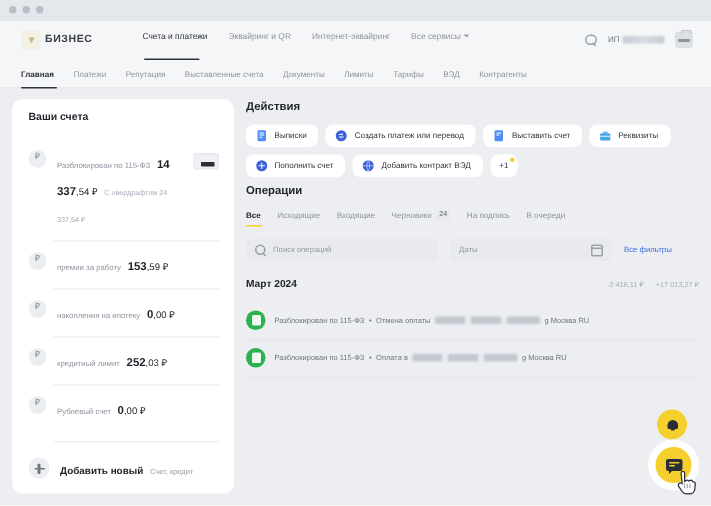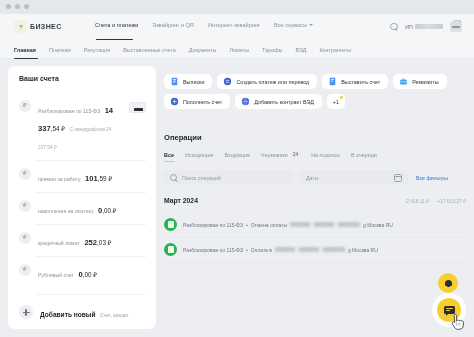--- a/index.html
+++ b/index.html
@@ -211,21 +211,21 @@
     font-size: 5.4px; color: #2f333b; white-space: nowrap;
   }
   .chip.small { padding: 0 6px; position: relative; }
   .chip .dot-badge {
     position: absolute; right: 2px; top: 2px;
     width: 3px; height: 3px; border-radius: 50%; background: #f5cf2d;
   }
   .cico { width: 9px; height: 9px; flex: 0 0 auto; }
 
   
-  .ops { margin-top: 24px; }
+  .ops { margin-top: 4px; }
   .optabs {
     display: flex; align-items: center; gap: 11px; margin-top: 9px;
   }
   .optabs .t { font-size: 5.4px; color: #8e939d; white-space: nowrap; }
   .optabs .t.active { color: #1f2228; font-weight: bold; }
   .badge-count {
     display: inline-block; margin-left: 3px;
     background: #e7e9ed; color: #5c6169;
     border-radius: 2px; padding: 0 2px;
     font-size: 4.8px; line-height: 7px; vertical-align: 1px;
@@ -417,21 +417,21 @@
         </span>
         <span class="card-thumb"></span>
       </div>
 
       <div class="acct">
         <span class="acct-ico">
             <span class="ruble">₽</span>
           </span>
         <span class="acct-txt">
           <span class="acct-sub">премии за работу</span>
-          <span class="acct-amt"><span>101</span><span class="dec">,59 ₽</span></span>
+          <span class="acct-amt"><span>153</span><span class="dec">,59 ₽</span></span>
         </span>
       </div>
 
       <div class="acct">
         <span class="acct-ico">
             <span class="ruble">₽</span>
           </span>
         <span class="acct-txt">
           <span class="acct-sub">накопления на ипотеку</span>
           <span class="acct-amt"><span>0</span><span class="dec">,00 ₽</span></span>
@@ -464,20 +464,21 @@
       <span class="add-ico"></span>
       <span>
         <span class="add-title">Добавить новый</span>
         <span class="add-sub">Счет, кредит</span>
       </span>
     </div>
   </div>
 
   <div class="main">
 
+    <div class="sec-title">Действия</div>
 
     <div class="chips">
 
       <div class="chip">
         <svg class="cico" viewBox="0 0 16 16">
           <rect x="3" y="1.5" width="10" height="13" rx="1.5" fill="#4f8ef7"></rect>
           <rect x="5" y="4" width="6" height="1.2" rx=".6" fill="#fff"></rect>
           <rect x="5" y="6.6" width="6" height="1.2" rx=".6" fill="#fff"></rect>
           <rect x="5" y="9.2" width="4" height="1.2" rx=".6" fill="#fff"></rect>
         </svg>

